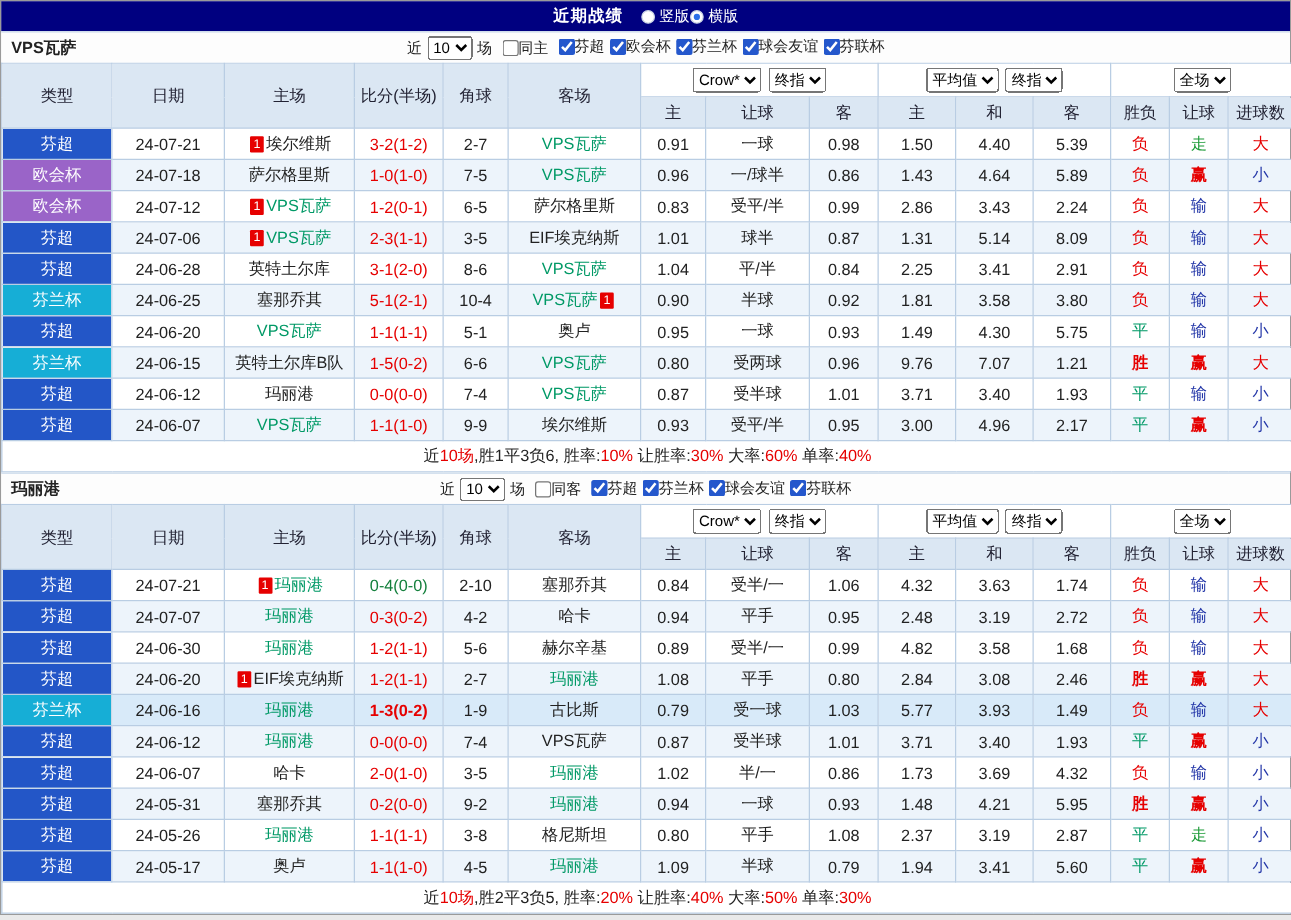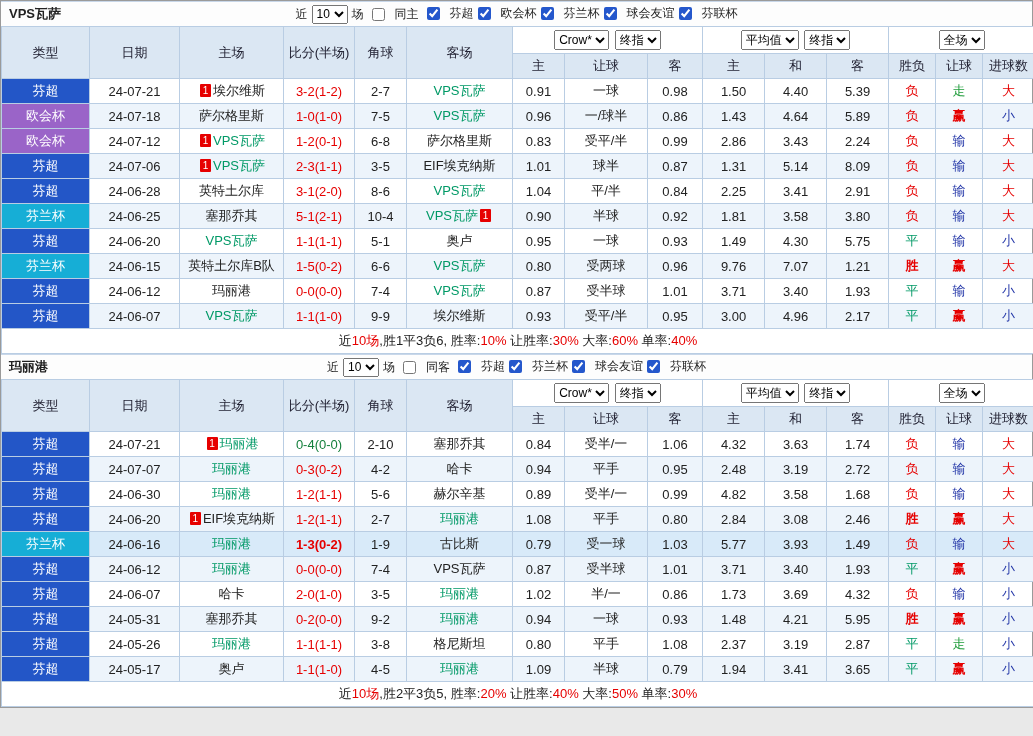--- a/index.html
+++ b/index.html
@@ -9,39 +9,49 @@
   .topbar { height: 24px; background: #000080; display: flex; align-items: center; justify-content: center; gap: 14px; color: #fff; font-size: 13px; }
   .topbar-title { font-weight: bold; letter-spacing: 1px; }
   .radio-opt { display: inline-flex; align-items: center; gap: 4px; cursor: pointer; font-size: 12px; font-weight: normal; }
   .radio-dot { width: 11px; height: 11px; border-radius: 50%; background: #fff; border: 1px solid #cdd6e6; display: inline-block; position: relative; }
   .radio-dot.sel::after { content: ""; position: absolute; left: 2px; top: 2px; right: 2px; bottom: 2px; border-radius: 50%; background: #2a6fe8; }
 
   .sec-head { height: 25px; display: flex; align-items: center; position: relative; background: #fdfdfd; border-top: 1px solid #c8d7e9; }
   .team-name { position: absolute; left: 8px; font-weight: bold; font-size: 13px; color: #222; }
   .controls { margin: 0 auto; display: flex; align-items: center; gap: 4px; font-size: 12px; color: #222; }
   .controls select { font-size: 12px; height: 19px; }
-  .chk { display: inline-flex; align-items: center; gap: 10px; cursor: pointer; margin-left: 4px; justify-content: flex-end; }
+  .chk { display: inline-flex; align-items: center; gap: 0; cursor: pointer; margin-left: 4px; justify-content: flex-end; }
   .chk input { width: 13px; height: 13px; accent-color: #2457cc; }
 
   table.grid { width: 1033px; border-collapse: collapse; table-layout: fixed; font-size: 13px; text-align: center; color: #222; }
   .grid th, .grid td { border: 1px solid #b9cde3; height: 25px; overflow: hidden; white-space: nowrap; }
   .grid thead th { background: #dbe7f3; font-weight: normal; color: #223; }
   .grid thead tr.h1 th { height: 27px; }
   .grid thead th.sel-cell { background: #fff; }
   .grid thead select { font-size: 12px; height: 20px; margin: 0 1px; max-width: 72px; }
   .grid tbody tr:nth-child(even) { background: #edf4fb; }
   .grid tbody tr.hl { background: #d8eaf9; }
   .type-cell { color: #fff; }
   .b1 { display: inline-block; background: #e60000; color: #fff; font-size: 10px; line-height: 13px; width: 11px; border-radius: 1px; margin: 0 2px; vertical-align: 1px; text-align: center; }
   .summary { height: 25px; background: #fff; font-size: 13px; }
 </style>
 </head>
 <body>
 
 <div class="page">
+  <div class="topbar">
+    <span class="topbar-title">近期战绩</span>
+    <span id="layout-radios"><span class="radio-opt">
+          <span class="radio-dot"></span>
+          <span>竖版</span>
+        </span><span class="radio-opt">
+          <span class="radio-dot sel"></span>
+          <span>横版</span>
+        </span></span>
+  </div>
   <div id="sections">
   <section class="sec">
     <div class="sec-head">
       <span class="team-name">VPS瓦萨</span>
       <div class="controls">
         <span class="near-lbl">近</span>
         <select class="count-sel"><option>10</option></select>
         <span class="games-lbl">场</span>
         <label class="chk">
               <input type="checkbox" style="">
@@ -148,21 +158,21 @@
               <td>5.89</td>
               <td style="color: rgb(230, 0, 0);">负</td>
               <td style="color: rgb(230, 0, 0); font-weight: bold;">赢</td>
               <td style="color: rgb(36, 55, 168);">小</td>
             </tr>
             <tr>
               <td class="type-cell" style="background: rgb(154, 100, 200);">欧会杯</td>
               <td>24-07-12</td>
               <td><span class="b1">1</span><span style="color: rgb(0, 153, 102);">VPS瓦萨</span></td>
               <td style="color: rgb(230, 0, 0); margin-top: 38px;">1-2(0-1)</td>
-              <td>6-8</td>
+              <td>6-5</td>
               <td><span>萨尔格里斯</span></td>
               <td>0.83</td>
               <td>受平/半</td>
               <td>0.99</td>
               <td>2.86</td>
               <td>3.43</td>
               <td>2.24</td>
               <td style="color: rgb(230, 0, 0);">负</td>
               <td style="color: rgb(36, 55, 168);">输</td>
               <td style="color: rgb(230, 0, 0);">大</td>
@@ -530,21 +540,21 @@
               <td>24-05-17</td>
               <td><span>奥卢</span></td>
               <td style="color: rgb(230, 0, 0);">1-1(1-0)</td>
               <td>4-5</td>
               <td><span style="color: rgb(0, 153, 102);">玛丽港</span></td>
               <td>1.09</td>
               <td>半球</td>
               <td>0.79</td>
               <td>1.94</td>
               <td>3.41</td>
-              <td>3.65</td>
+              <td>5.60</td>
               <td style="color: rgb(0, 153, 102);">平</td>
               <td style="color: rgb(230, 0, 0); font-weight: bold;">赢</td>
               <td style="color: rgb(36, 55, 168);">小</td>
             </tr>
           </tbody>
       <tfoot>
         <tr>
               <td colspan="15" class="summary"><span>近</span><span style="color: rgb(230, 0, 0);">10场</span><span>,胜2平3负5, 胜率:</span><span style="color: rgb(230, 0, 0);">20%</span><span> 让胜率:</span><span style="color: rgb(230, 0, 0);">40%</span><span> 大率:</span><span style="color: rgb(230, 0, 0);">50%</span><span> 单率:</span><span style="color: rgb(230, 0, 0);">30%</span></td>
             </tr>
       </tfoot>

